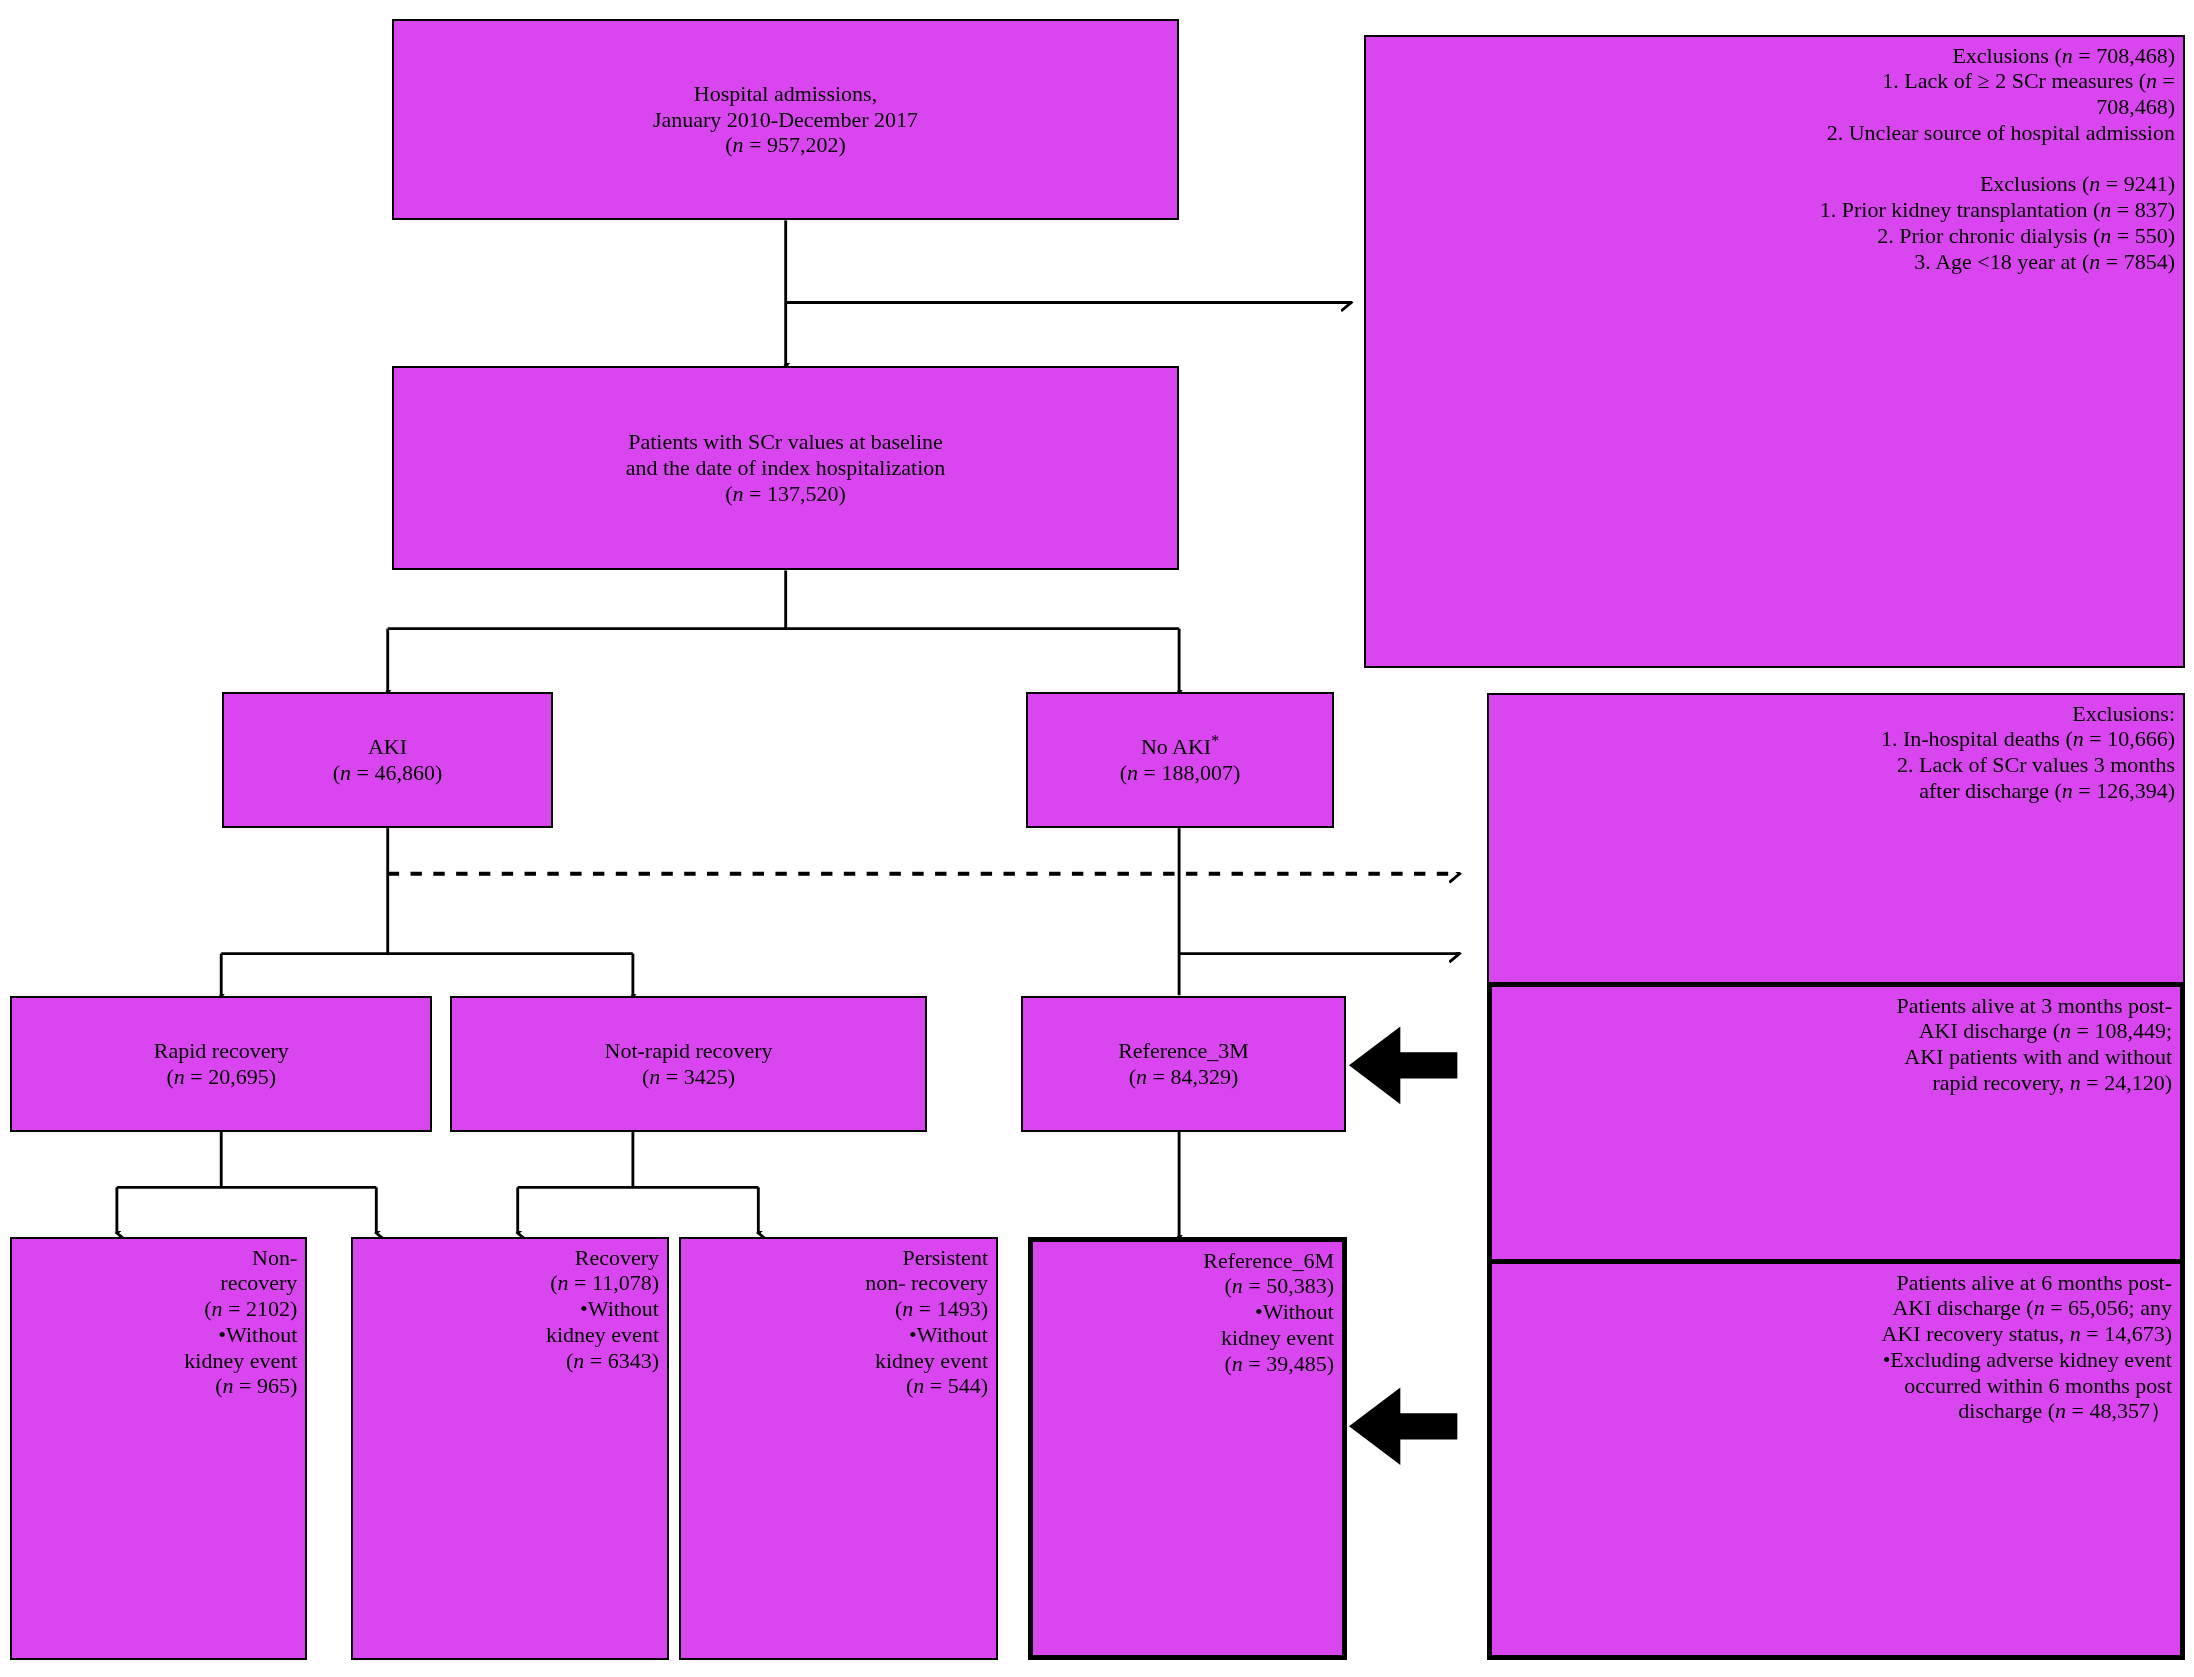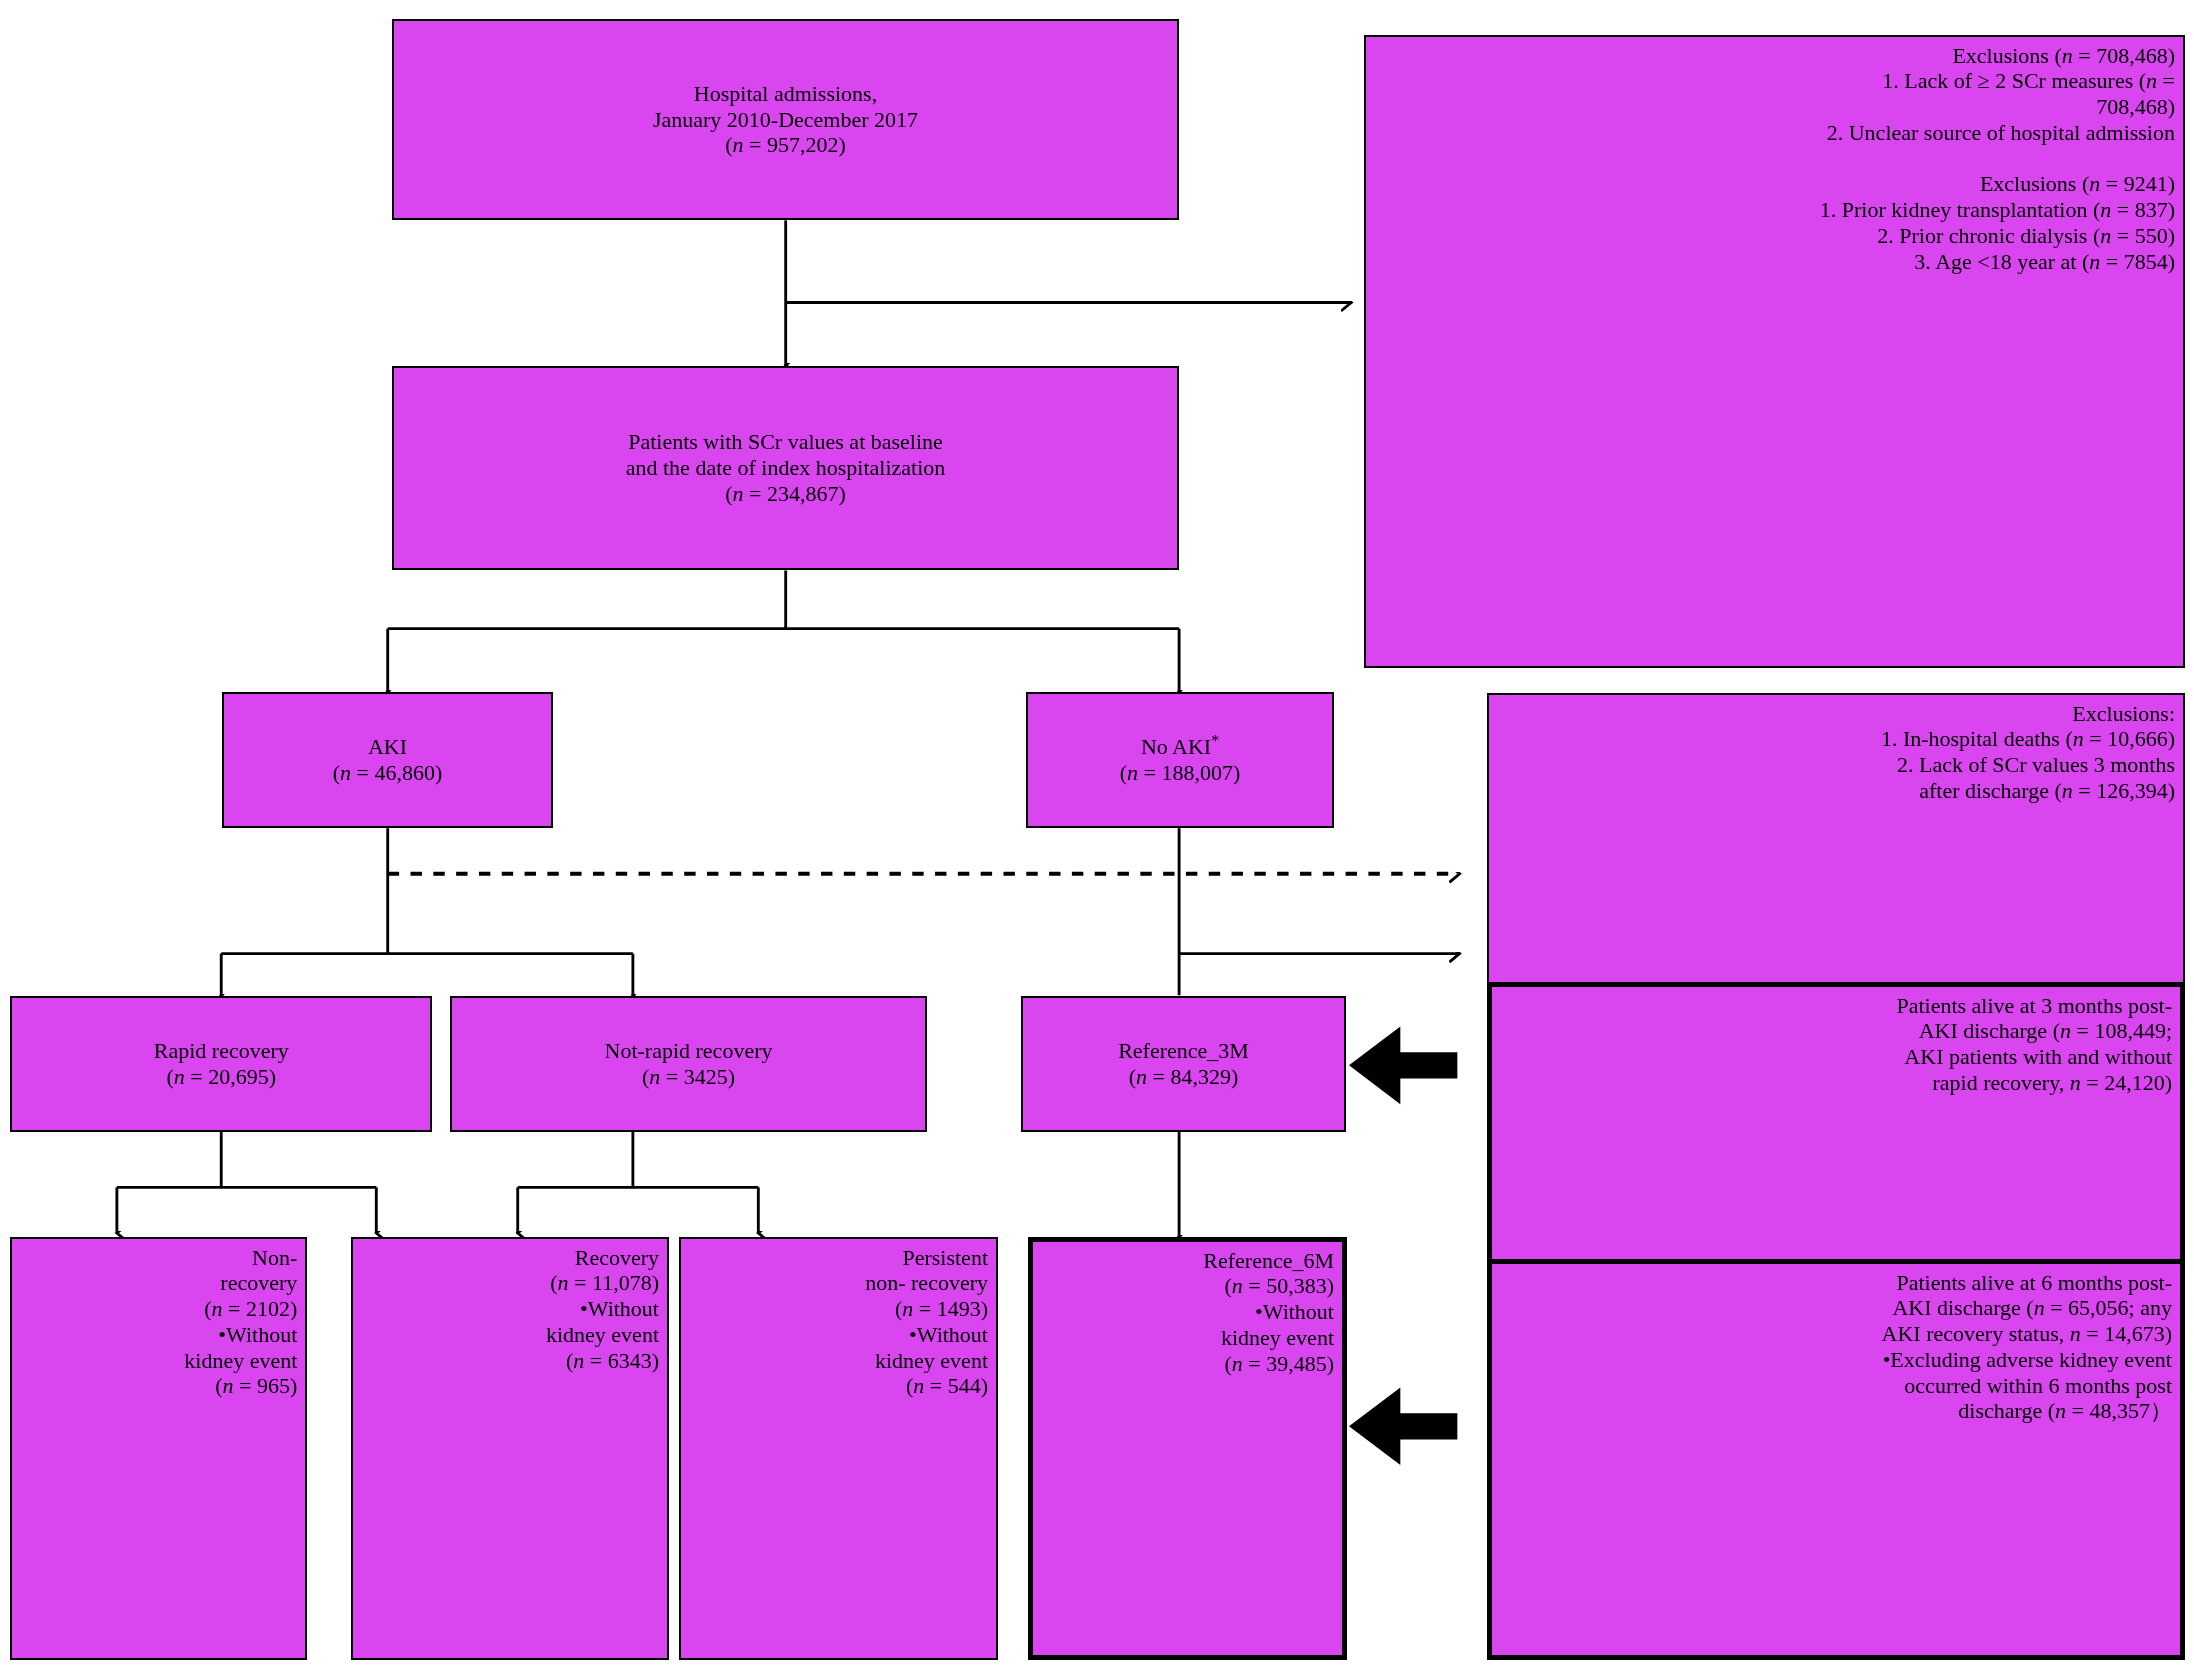--- a/index.html
+++ b/index.html
@@ -87,21 +87,21 @@
       <span class="ln">Hospital admissions,</span>
       <span class="ln">January 2010-December 2017</span>
       <span class="ln">(<i class="n">n</i><span> = 957,202)</span></span>
     </div>
   </div>
 
   <div class="box pad" style="left:392px;top:366px;width:787px;height:204px;">
     <div class="ctr">
       <span class="ln">Patients with SCr values at baseline</span>
       <span class="ln">and the date of index hospitalization</span>
-      <span class="ln">(<i class="n">n</i><span> = 234,867)</span></span>
+      <span class="ln">(<i class="n">n</i><span> = 137,520)</span></span>
     </div>
   </div>
 
   <div class="box pad" style="left:222px;top:692px;width:331px;height:136px;">
     <div class="ctr">
       <span class="ln">AKI</span>
       <span class="ln">(<i class="n">n</i><span> = 46,860)</span></span>
     </div>
   </div>
 

